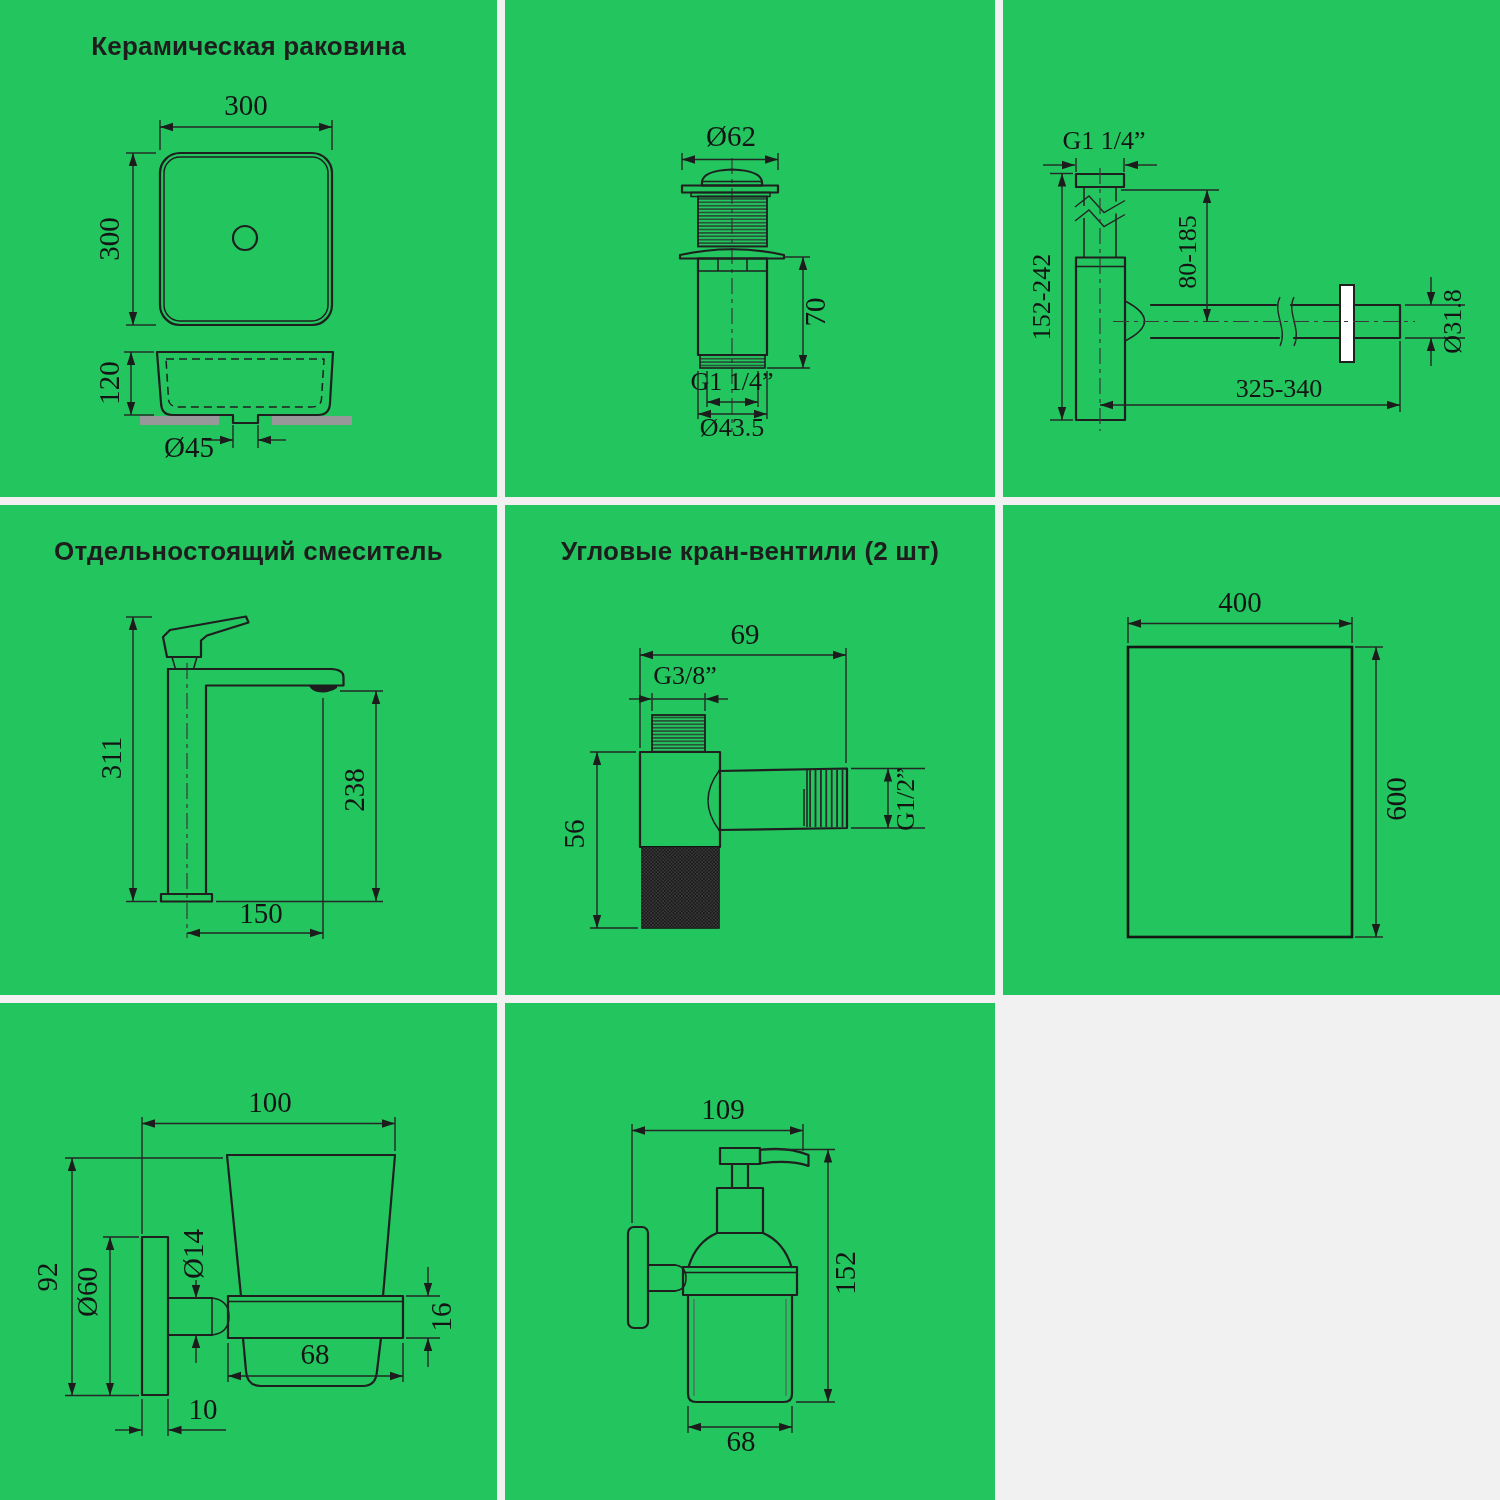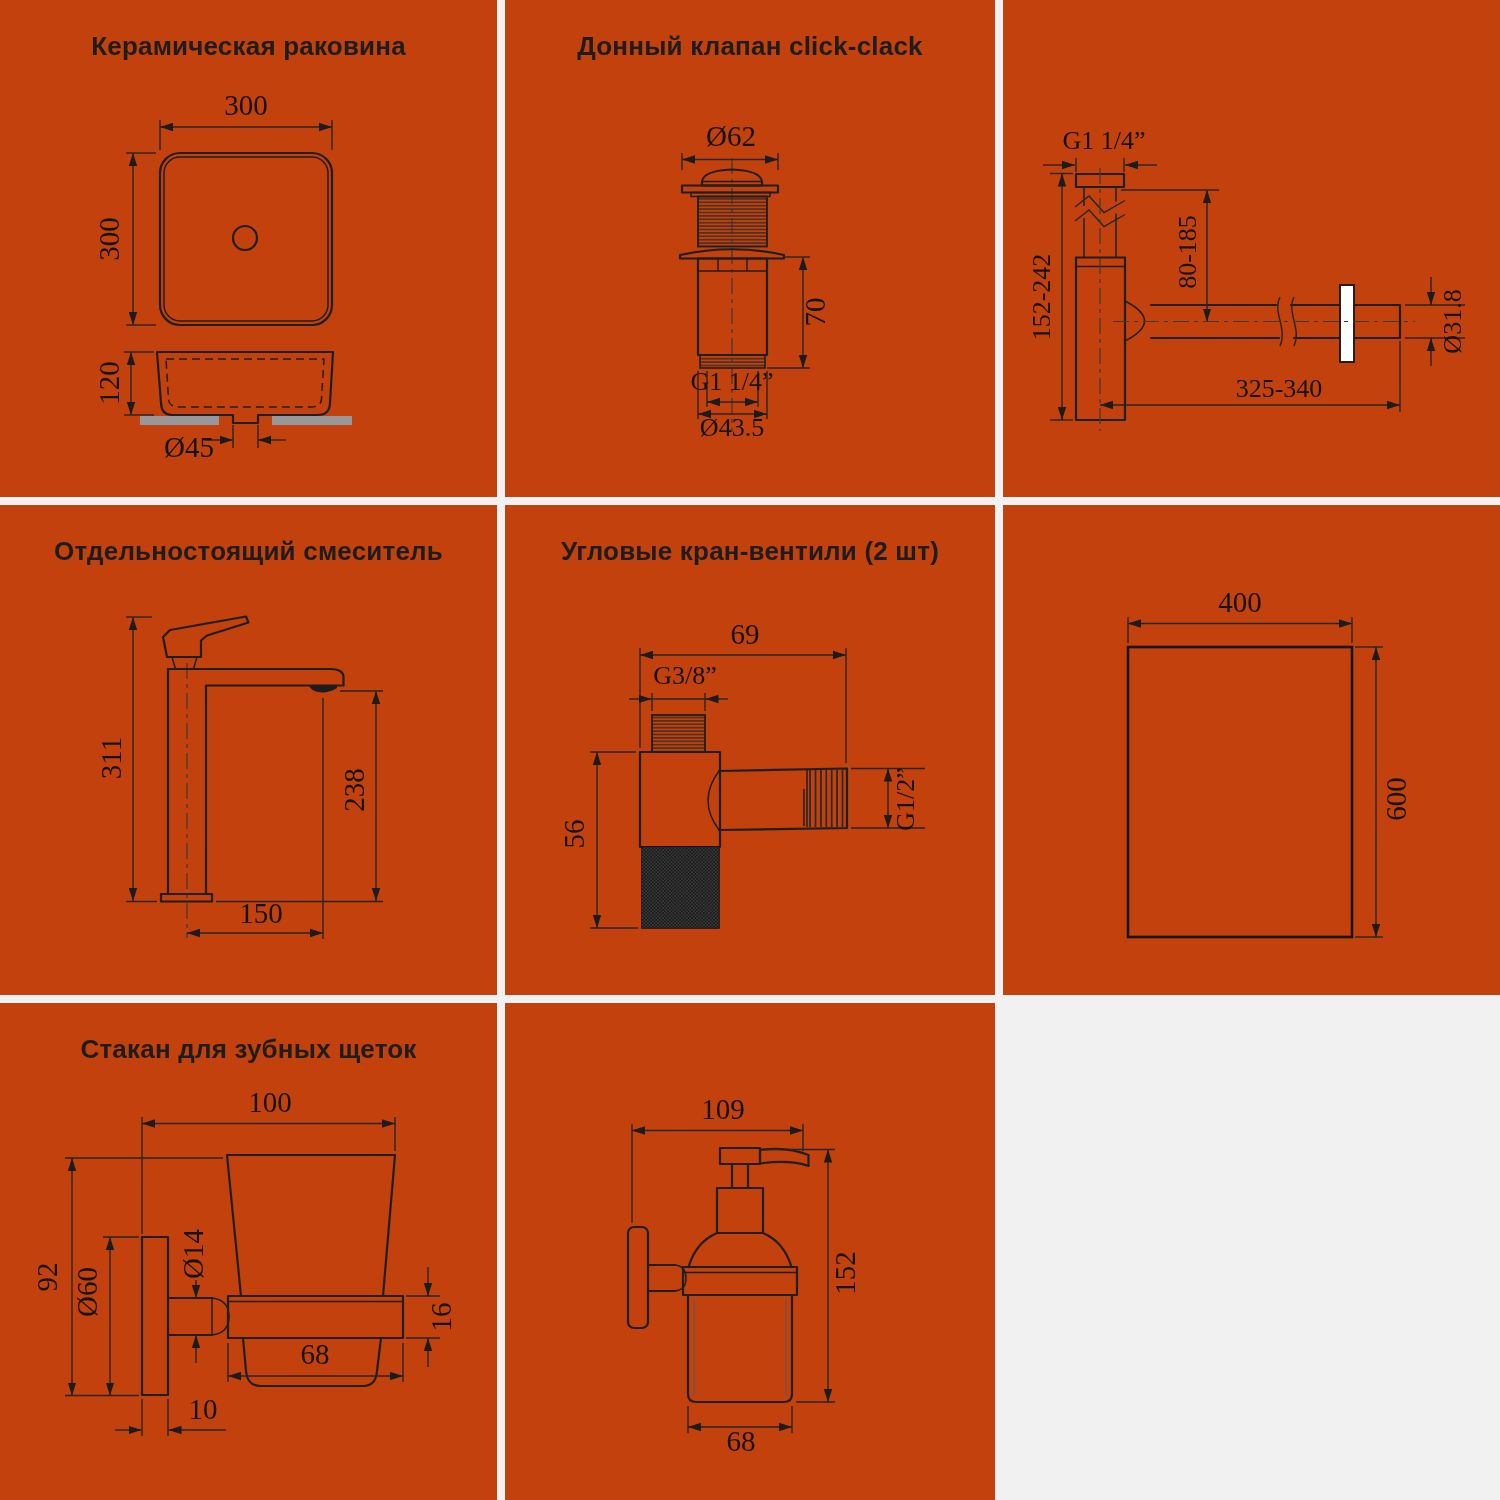--- a/index.html
+++ b/index.html
@@ -1,18 +1,18 @@
 <!DOCTYPE html>
 <html><head>
 <meta charset="utf-8">
 <style>
   html,body{margin:0;padding:0;}
   body{width:1500px;height:1500px;background:#f1f1f2;font-family:"Liberation Sans",sans-serif;}
   .grid{display:grid;grid-template-columns:497px 490px 497px;grid-template-rows:497px 490px 497px;gap:8px;width:1500px;height:1500px;}
-  .card{background:#c2410c;position:relative;overflow:hidden;}
+  .card{background:#22c55e;position:relative;overflow:hidden;}
   .card.empty{background:transparent;}
   .card h2{position:absolute;top:31px;left:0;right:0;margin:0;text-align:center;
            font:700 26px "Liberation Sans",sans-serif;color:#1d1d1d;letter-spacing:.2px;}
   .card svg{position:absolute;inset:0;width:100%;height:100%;}
   
   .ol{fill:none;stroke:#1f1f1f;stroke-width:2.2;stroke-linejoin:round;stroke-linecap:round;}
   .ol2{fill:none;stroke:#1f1f1f;stroke-width:1.5;stroke-linejoin:round;}
   .dl{fill:none;stroke:#262626;stroke-width:1.4;}
   .cl{fill:none;stroke:#3a3a3a;stroke-width:1.2;stroke-dasharray:16 5 4 5;}
   .dsh{stroke-dasharray:8 5;}
@@ -73,21 +73,20 @@
         <line class="dl" x1="233" y1="425" x2="233" y2="448"></line>
         <line class="dl" x1="258" y1="425" x2="258" y2="448"></line>
         <line class="dl" x1="205" y1="440" x2="233" y2="440" marker-end="url(#arw)"></line>
         <line class="dl" x1="286" y1="440" x2="258" y2="440" marker-end="url(#arw)"></line>
         <text class="d" x="189" y="450">Ø45</text>
       </g>
     </svg>
   </div>
 
   <div class="card">
-    <h2>Донный клапан click-clack</h2>
     <svg viewBox="0 0 490 497" preserveAspectRatio="none">
       <line class="cl" x1="227" y1="158" x2="227" y2="432"></line>
       <g>
         <path class="ol" d="M197,182 Q198,170.5 227,169.5 Q256,170.5 257,182 L257,185.5 L197,185.5 Z"></path>
         <line class="ol2" x1="197" y1="181.5" x2="257" y2="181.5"></line>
         <rect class="ol" x="177" y="185.5" width="96" height="7"></rect>
         <rect class="ol2" x="186" y="192.5" width="79" height="4"></rect>
         <rect x="193" y="196.5" width="69" height="50" fill="url(#hthr)" stroke="#1f1f1f" stroke-width="1.8"></rect>
         <path class="ol" d="M175,255 Q227,243.5 279,255 L279,258.5 L175,258.5 Z"></path>
         <rect class="ol" x="193" y="258.5" width="69" height="96.5"></rect>
@@ -232,21 +231,20 @@
         <text class="d" x="237" y="100">400</text>
         <line class="dl" x1="352" y1="142" x2="380" y2="142"></line>
         <line class="dl" x1="352" y1="432" x2="380" y2="432"></line>
         <line class="dl" x1="373" y1="142" x2="373" y2="432" marker-start="url(#arw)" marker-end="url(#arw)"></line>
         <text class="d" transform="rotate(-90 396 294)" x="396" y="294">600</text>
       </g>
     </svg>
   </div>
 
   <div class="card">
-    <h2>Стакан для зубных щеток</h2>
     <svg viewBox="0 0 497 497" preserveAspectRatio="none">
       <g>
         <rect class="ol" x="142" y="234" width="26" height="158"></rect>
         <path class="ol" d="M168,295 L212,295 M168,332 L212,332"></path>
         <line class="ol2" x1="212" y1="295" x2="212" y2="332"></line>
         <path class="ol2" d="M212,295 Q229,297 229,313.5 Q229,330 212,332"></path>
         <rect class="ol" x="228" y="293" width="175" height="42"></rect>
         <line class="ol2" x1="228" y1="298.5" x2="403" y2="298.5"></line>
         <path class="ol" d="M227,152 L395,152 M227,152 L241,293 M395,152 L383,293"></path>
         <path class="ol" d="M243,335 L246,368 Q247,383 261,383 L363,383 Q376,383 377,368 L381,335"></path>

